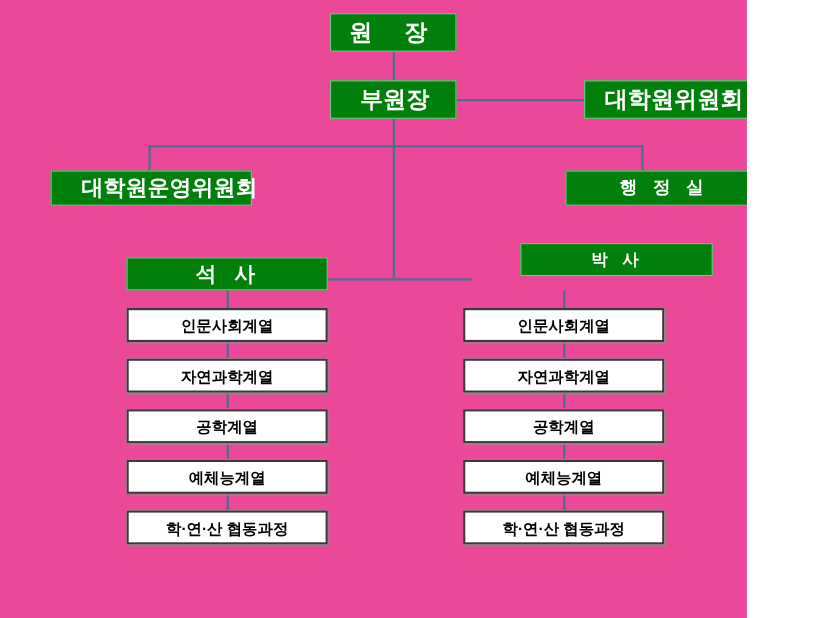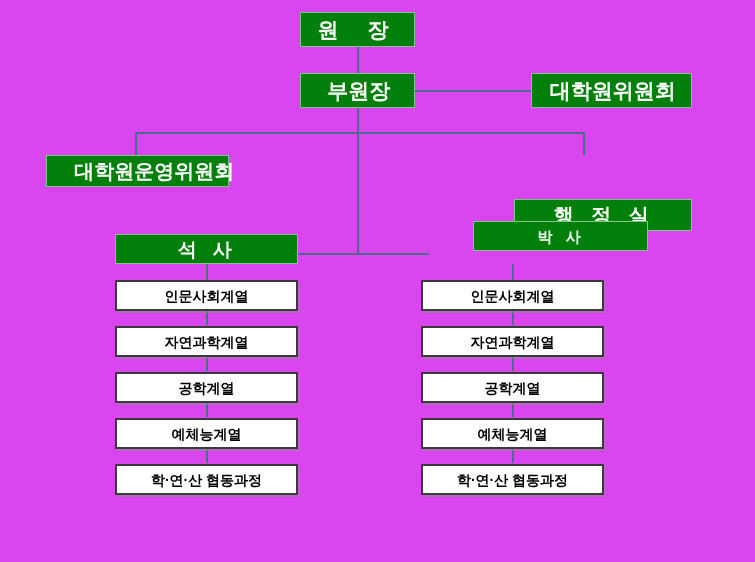--- a/index.html
+++ b/index.html
@@ -5,23 +5,23 @@
   html, body {
     margin: 0;
     padding: 0;
     background: #ffffff;
   }
   body {
     font-family: "Liberation Sans", "DejaVu Sans", sans-serif;
   }
   #chart-root {
     position: relative;
-    width: 755px;
+    width: 679px;
     height: 562px;
-    background: #d946ef;
+    background: #ec4899;
     overflow: hidden;
   }
 
   
   .gbox {
     position: absolute;
     background: #00800a;
     border: 1px solid #7fc48a;
     box-sizing: border-box;
     color: #ffffff;
@@ -105,21 +105,21 @@
   </div>
 
   <div class="gbox" style="left:531px; top:73px; width:161px; height:35px; font-size:21px;">
     <span class="lbl">대학원위원회</span>
   </div>
 
   <div class="gbox" style="left:46px; top:155px; width:183px; height:32px; font-size:20px;padding-left:31px;">
     <span class="lbl">대학원운영위원회</span>
   </div>
 
-  <div class="gbox" style="left:514px; top:155px; width:178px; height:32px; font-size:20px;margin-top:44px;">
+  <div class="gbox" style="left:514px; top:155px; width:178px; height:32px; font-size:16px;">
     <span class="lbl sp-mid">행 정 실</span>
   </div>
 
   <div class="gbox" style="left:115px; top:234px; width:183px; height:30px; font-size:19px;font-family:Liberation Serif, serif;">
     <span class="lbl sp-mid">석 사</span>
   </div>
 
   <div class="gbox" style="left:429px; top:221px; width:175px; height:30px; font-size:15px;margin-left:44px;">
     <span class="lbl sp-mid">박 사</span>
   </div>

